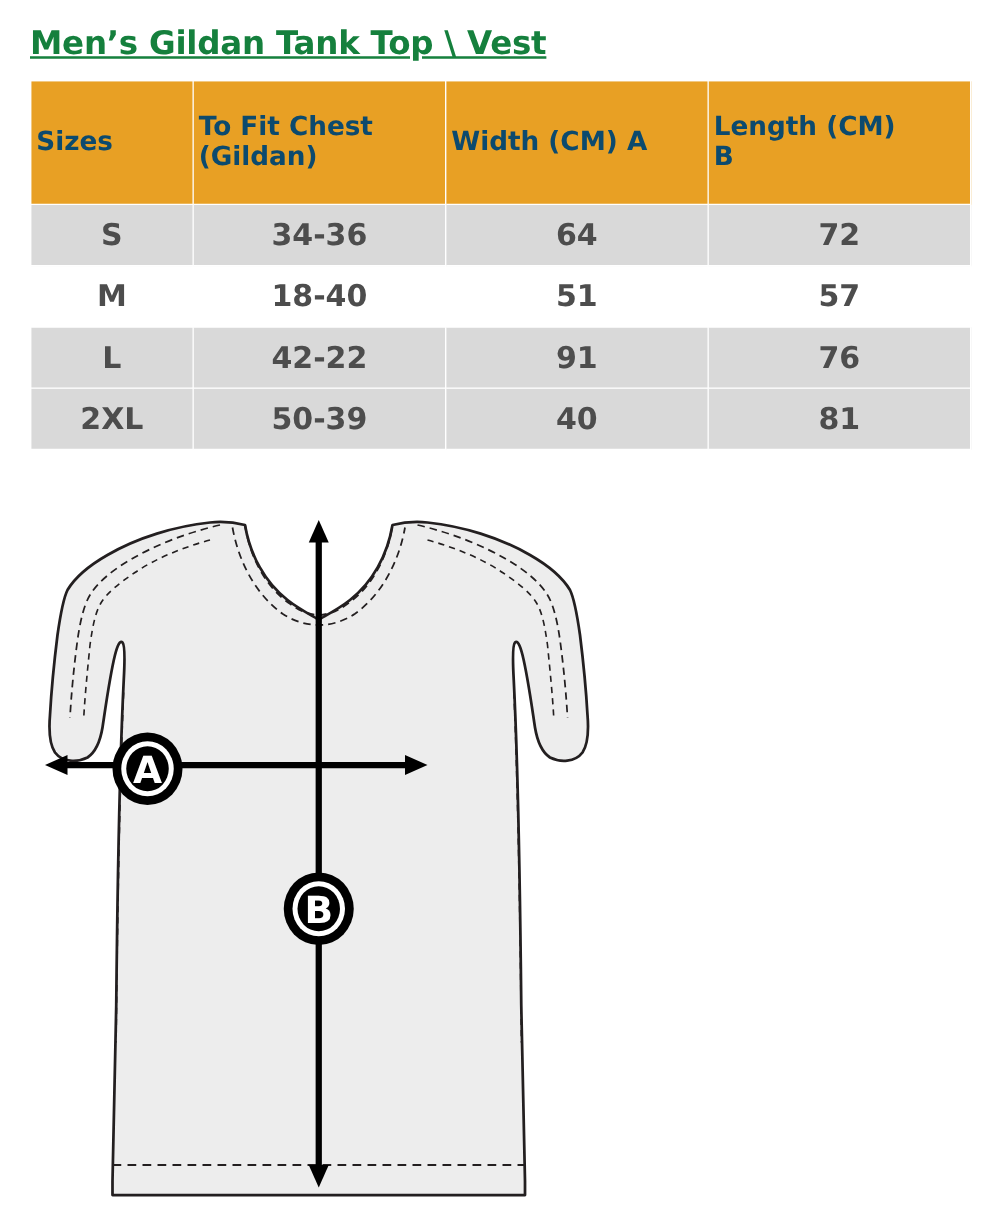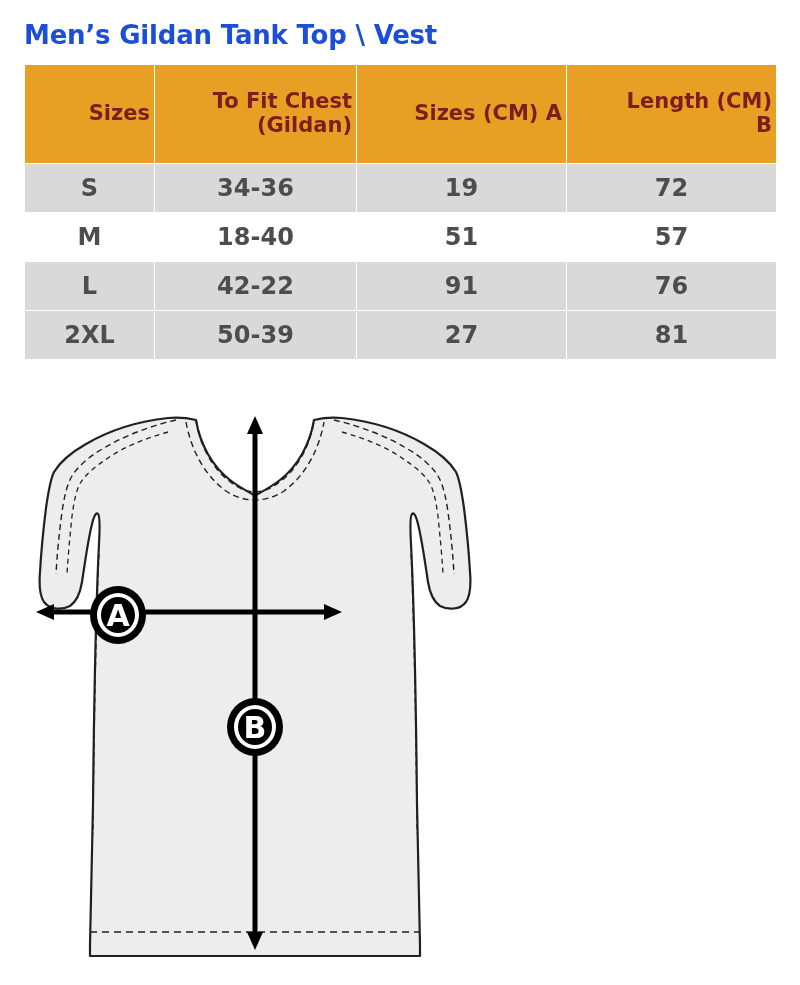--- a/index.html
+++ b/index.html
@@ -20,37 +20,38 @@
     height: 985px;
     position: relative;
   }
   .title {
     position: absolute;
     left: 24px;
     top: 20px;
     font-size: 26px;
     font-weight: 700;
     letter-spacing: -0.2px;
-    color: #1d4ed8;
+    color: #15803d;
     white-space: nowrap;
+    text-decoration: underline;
   }
   table.size-table {
     position: absolute;
     left: 24px;
     top: 64px;
     width: 752px;
     border-collapse: collapse;
     table-layout: fixed;
   }
   table.size-table th {
     background: #e8a024;
-    color: #7f1d1d;
+    color: #0c4a6e;
     font-size: 21px;
     font-weight: 700;
-    text-align: right;
+    text-align: left;
     padding: 8px 4px;
     height: 82px;
     border: 1px solid #ffffff;
     line-height: 1.12;
     vertical-align: middle;
   }
   table.size-table td {
     font-size: 24px;
     font-weight: 700;
     text-align: center;
@@ -105,51 +106,51 @@
     <thead>
       <tr>
         <th>
           <span>Sizes</span>
         </th>
         <th>
           <span>To Fit Chest</span><br>
           <span>(Gildan)</span>
         </th>
         <th>
-          <span>Sizes (CM) A</span>
+          <span>Width (CM) A</span>
         </th>
         <th>
           <span>Length  (CM)</span><br>
           <span>B</span>
         </th>
       </tr>
     </thead>
     <tbody>
       <tr class="row-shaded">
         <td>S</td>
         <td>34-36</td>
-        <td>19</td>
+        <td>64</td>
         <td>72</td>
       </tr>
       <tr class="row-plain">
         <td>M</td>
         <td>18-40</td>
         <td>51</td>
         <td>57</td>
       </tr>
       <tr class="row-shaded">
         <td>L</td>
         <td>42-22</td>
         <td>91</td>
         <td>76</td>
       </tr>
       <tr class="row-shaded">
         <td>2XL</td>
         <td>50-39</td>
-        <td>27</td>
+        <td>40</td>
         <td>81</td>
       </tr>
     </tbody>
   </table>
 
   <div class="diagram">
     <svg width="800" height="581" viewBox="0 0 800 581" xmlns="http://www.w3.org/2000/svg">
 
       <g>
         <path d="M 196 16

